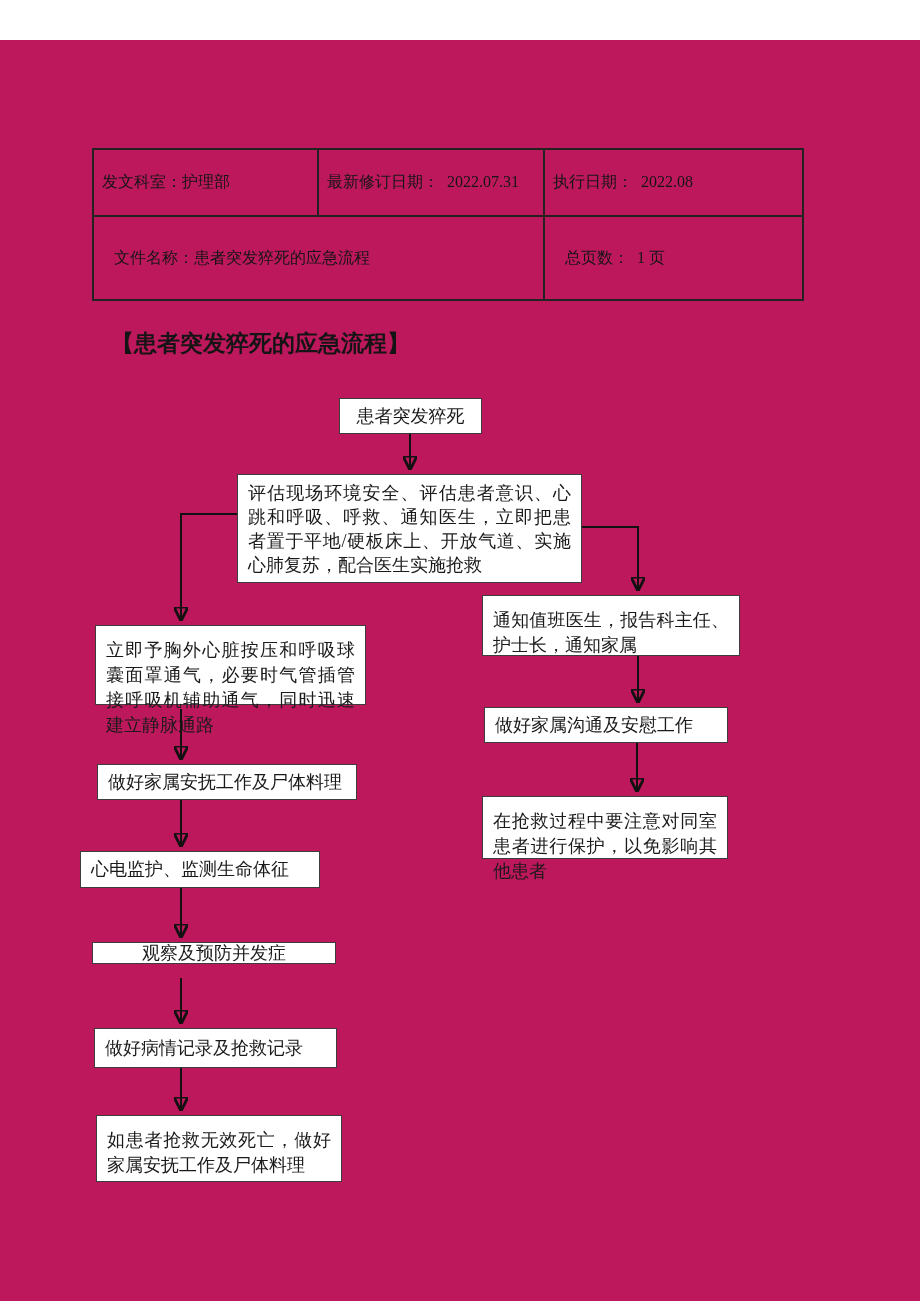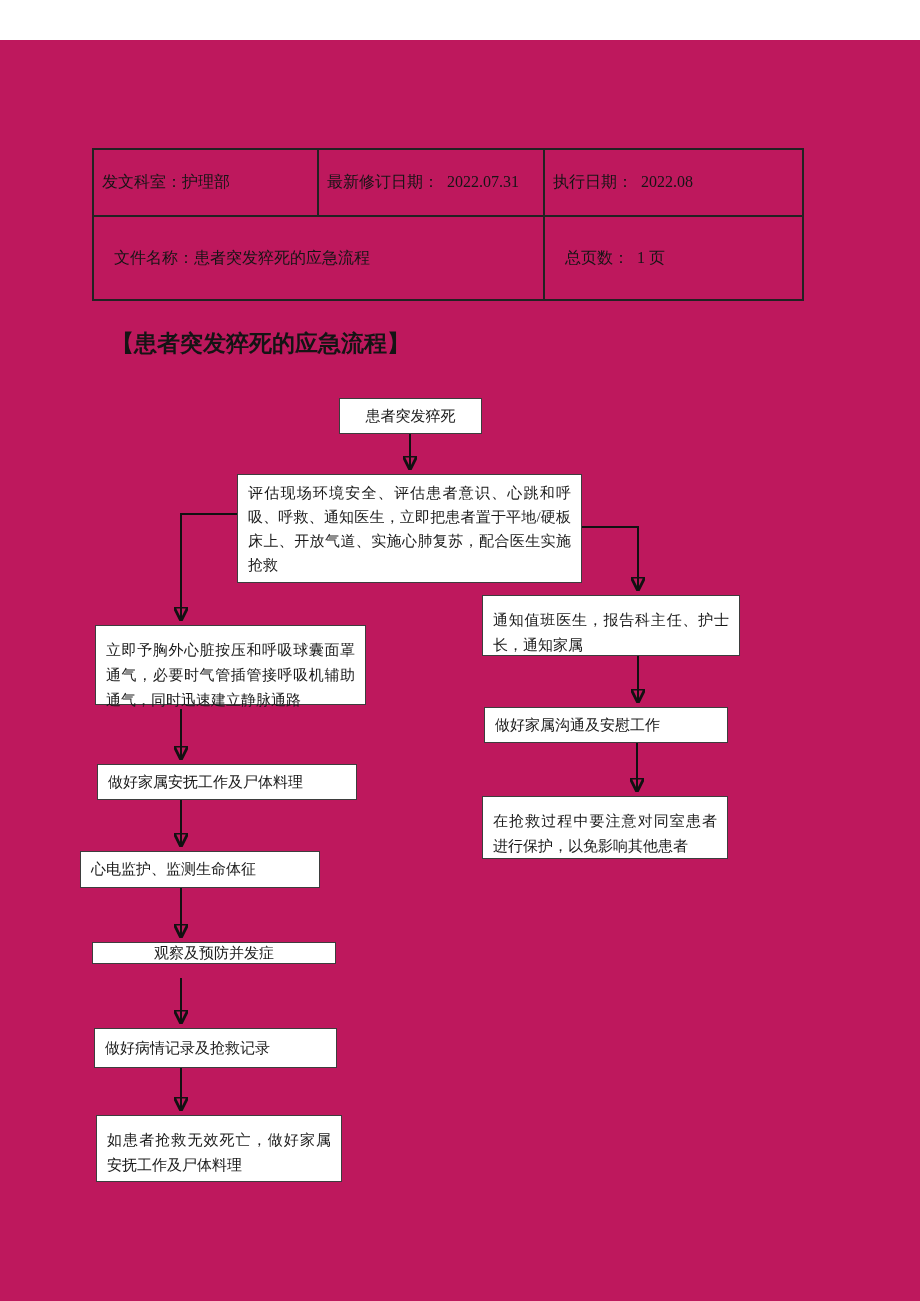--- a/index.html
+++ b/index.html
@@ -52,21 +52,21 @@
     position: absolute;
     left: 0; top: 0;
     width: 920px; height: 1301px;
     pointer-events: none;
   }
   .node {
     position: absolute;
     box-sizing: border-box;
     background: #ffffff;
     border: 1.5px solid #3d3d3d;
-    font-size: 15px;
+    font-size: 18px;
     line-height: 25px;
     color: #1a1a1a;
   }
   .node.multi {
     padding: 12px 10px;
     text-align: justify;
   }
   .node.single {
     display: flex;
     align-items: center;

